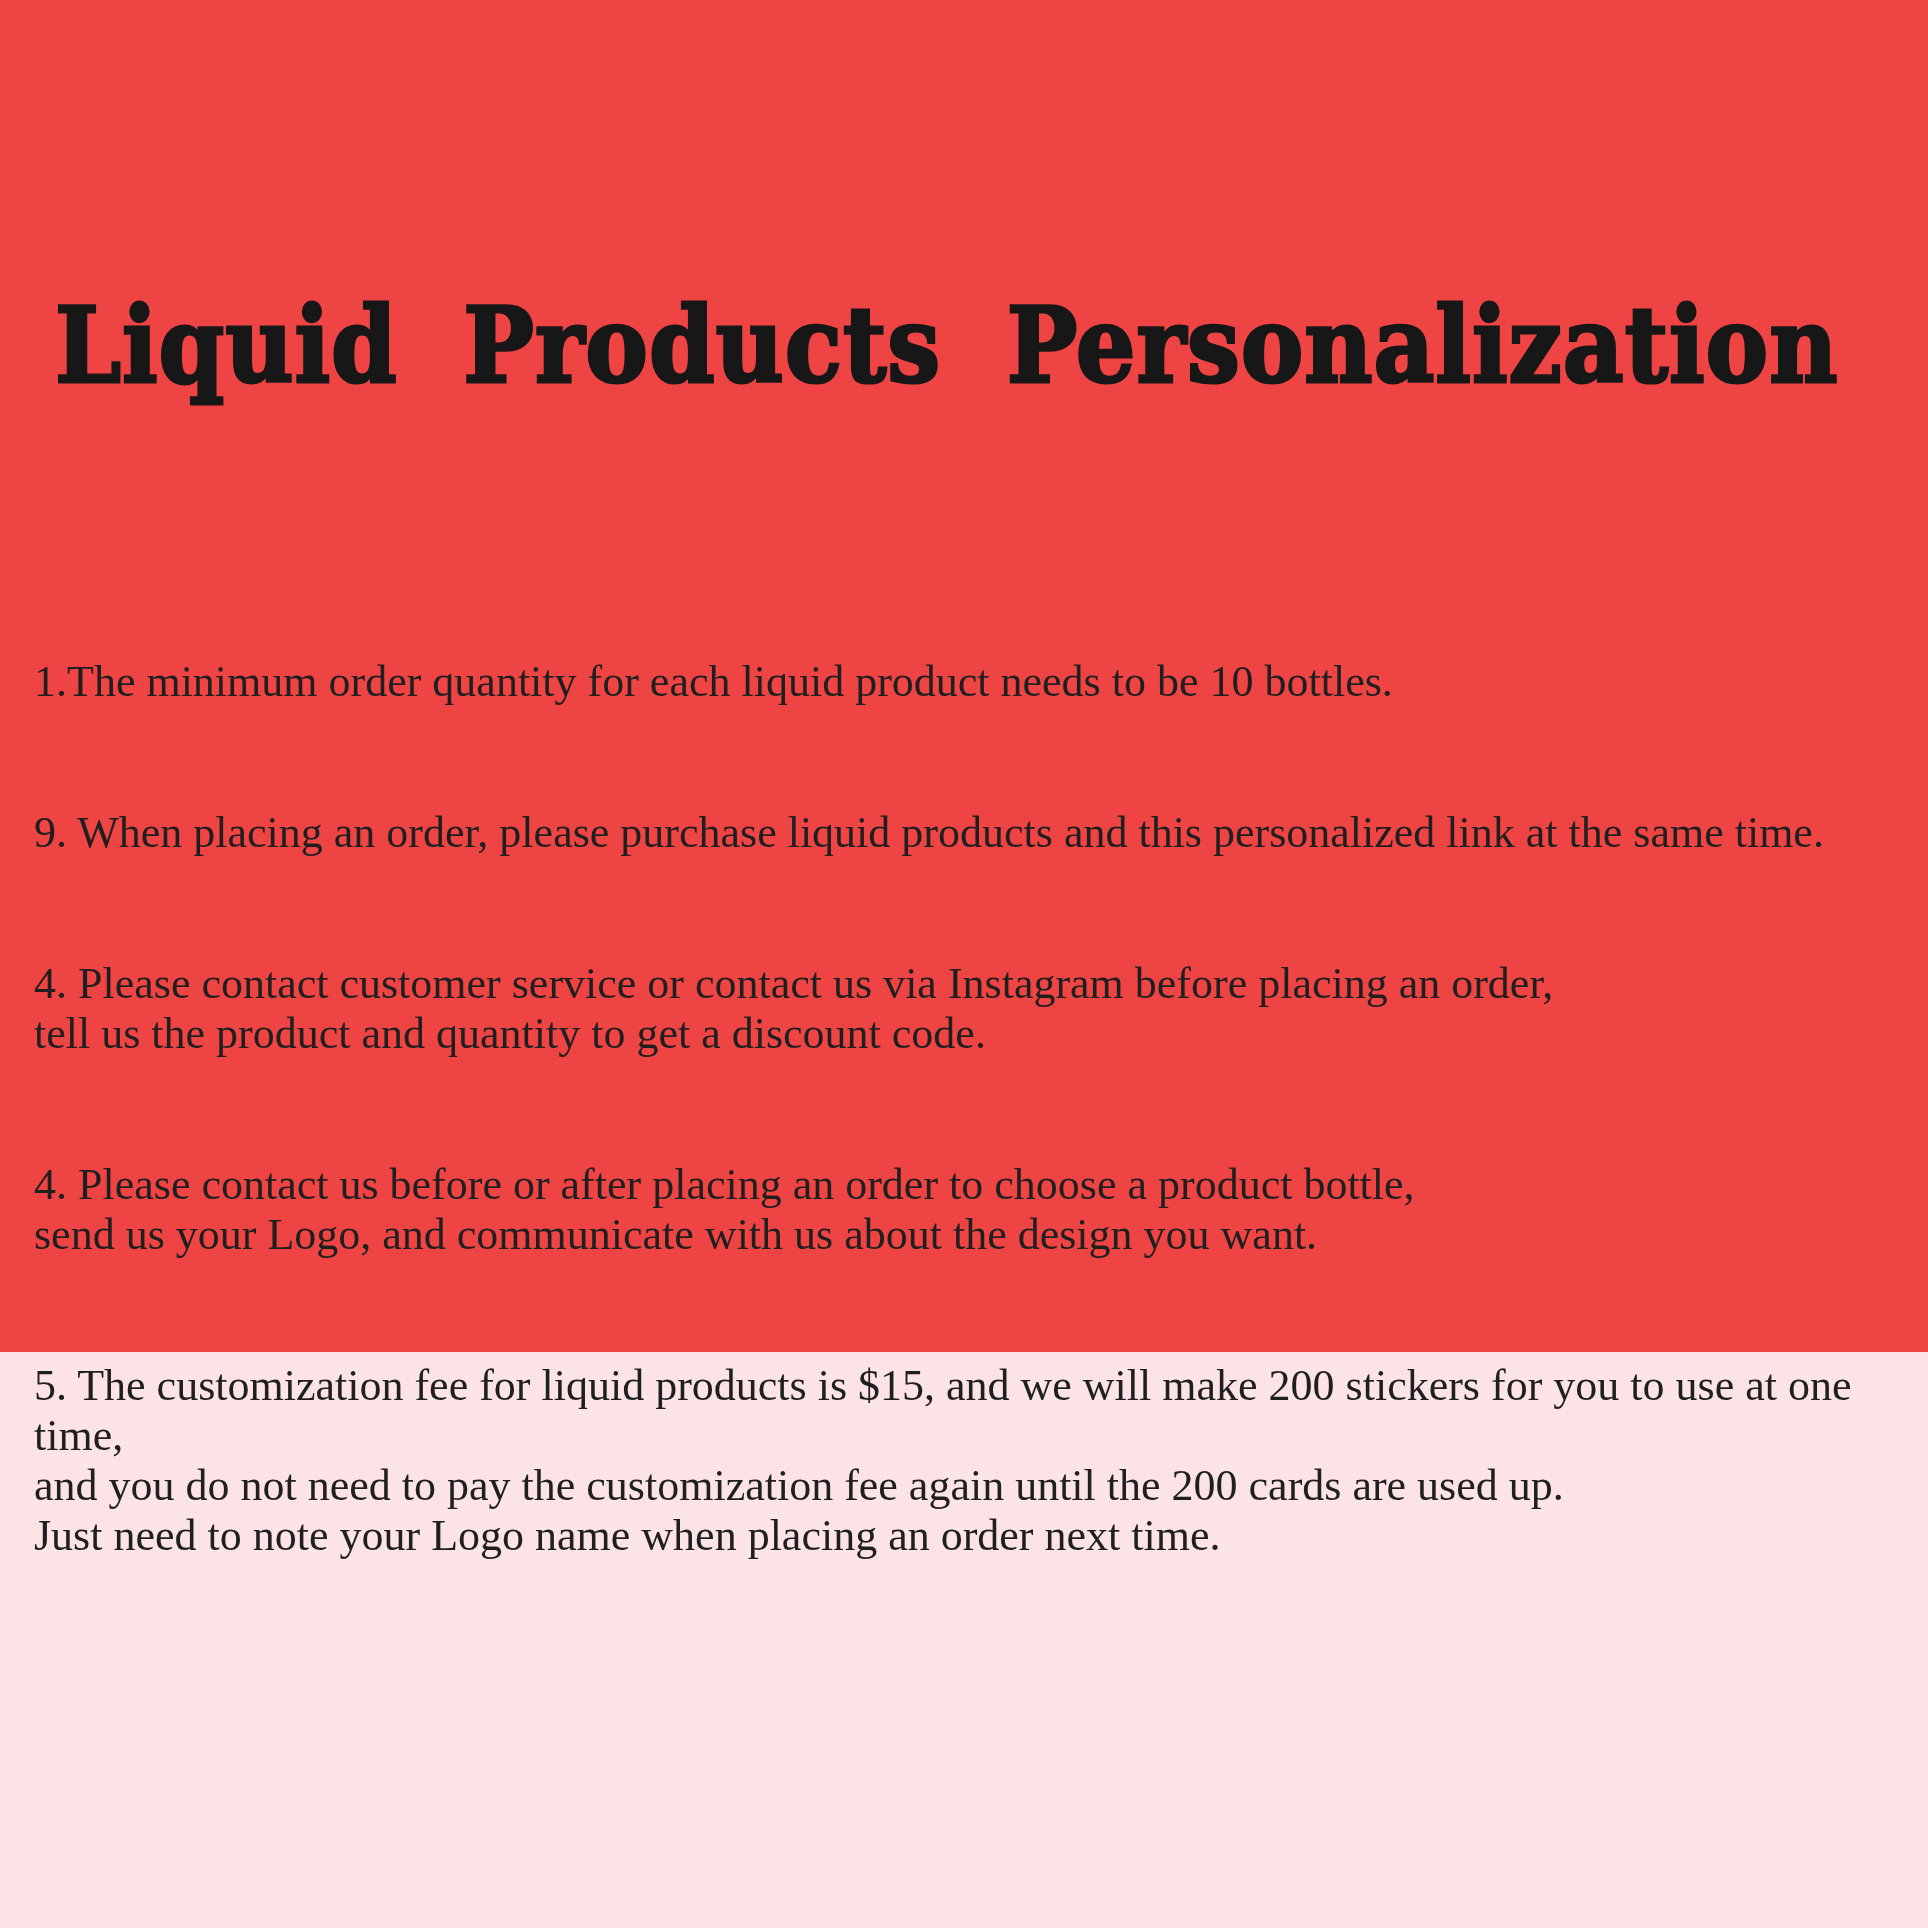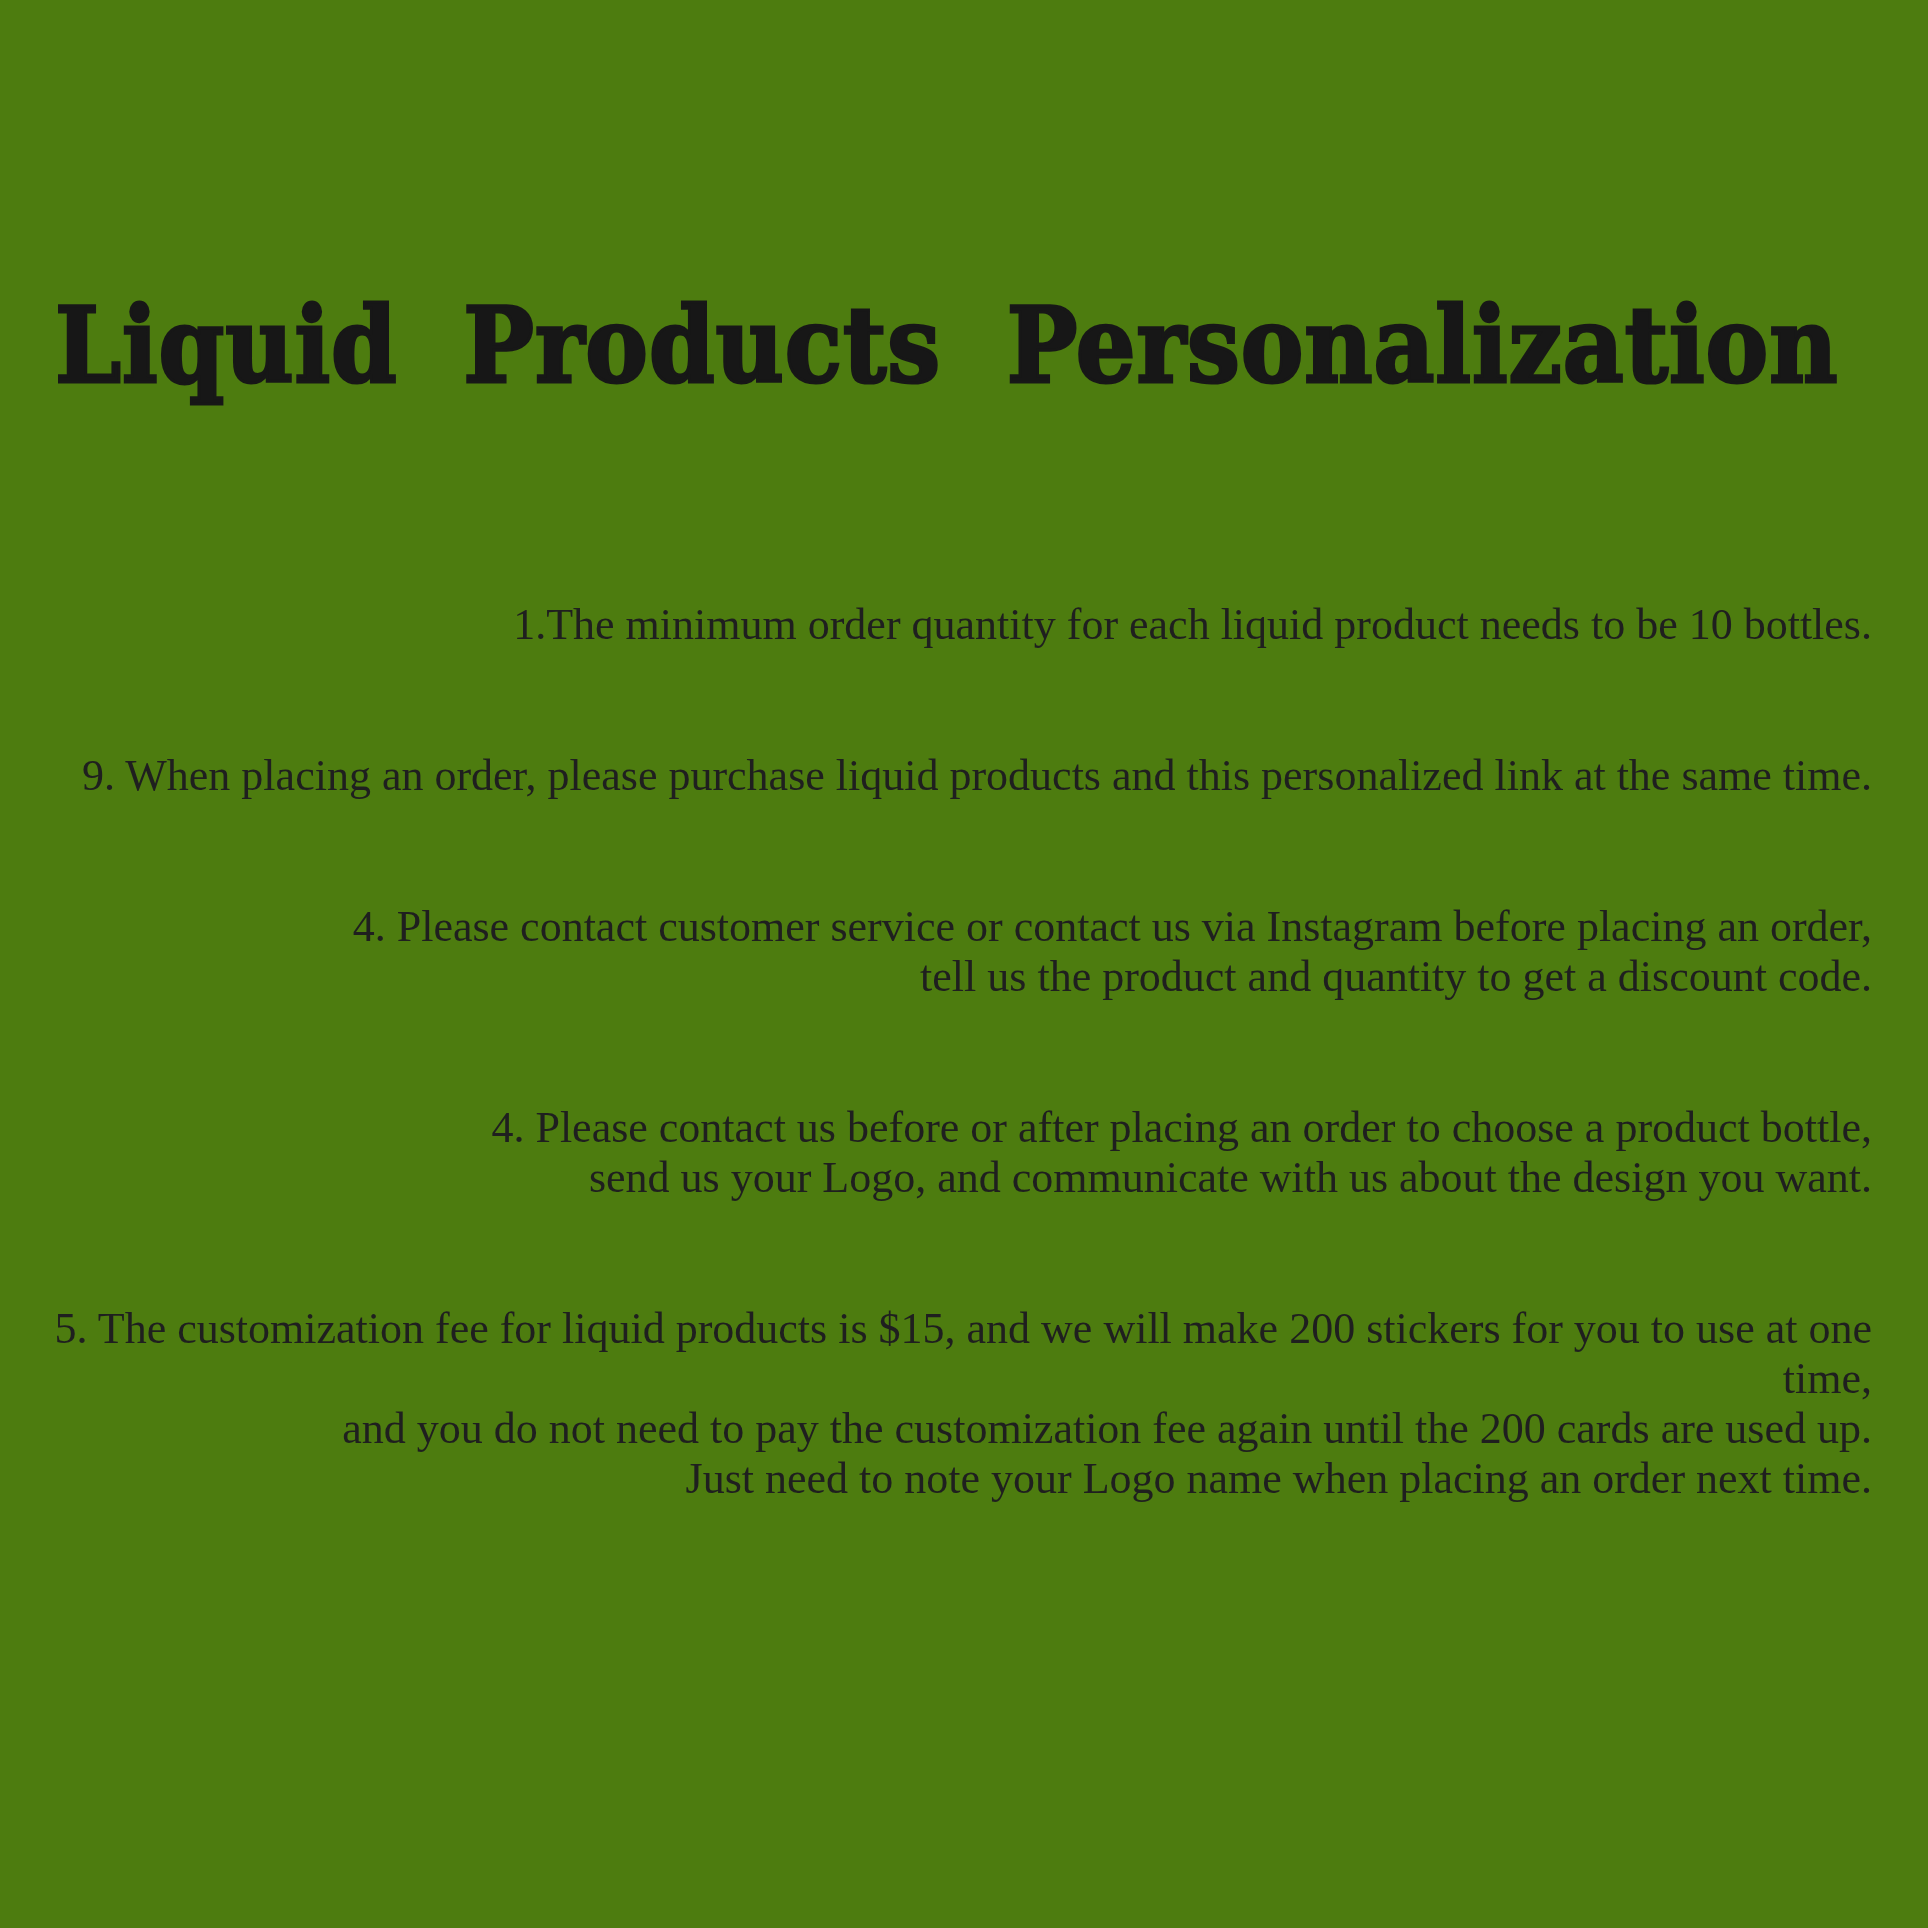--- a/index.html
+++ b/index.html
@@ -9,22 +9,22 @@
   body {
     width: 1928px;
     height: 1928px;
     background: #FBE3E6;
     overflow: hidden;
     font-family: "Liberation Serif", serif;
   }
   .page {
     position: relative;
     width: 1928px;
-    height: 1928px;
-    background: #4d7c0f;
+    height: 1352px;
+    background: #ef4444;
     color: #1C1C1C;
     box-sizing: border-box;
   }
   .title {
     position: absolute;
     top: 224px;
     left: 55px;
     right: 38px;
     font-family: "DejaVu Serif", serif;
     font-weight: 700;
@@ -33,25 +33,24 @@
     letter-spacing: 0.9px;
     word-spacing: 32px;
     color: #171717;
     -webkit-text-stroke: 2.8px #171717;
     white-space: nowrap;
     transform: scaleY(1.12);
     transform-origin: top left;
   }
   .content {
     position: absolute;
-    top: 600px;
+    top: 657px;
     left: 34px;
     right: 56px;
     color: #1f1f1f;
-    text-align: right;
   }
   .content p {
     font-family: "Liberation Serif", serif;
     font-size: 44px;
     line-height: 50px;
     margin: 0 0 101px 0;
     white-space: pre-line;
     letter-spacing: 0px;
   }
 </style>

